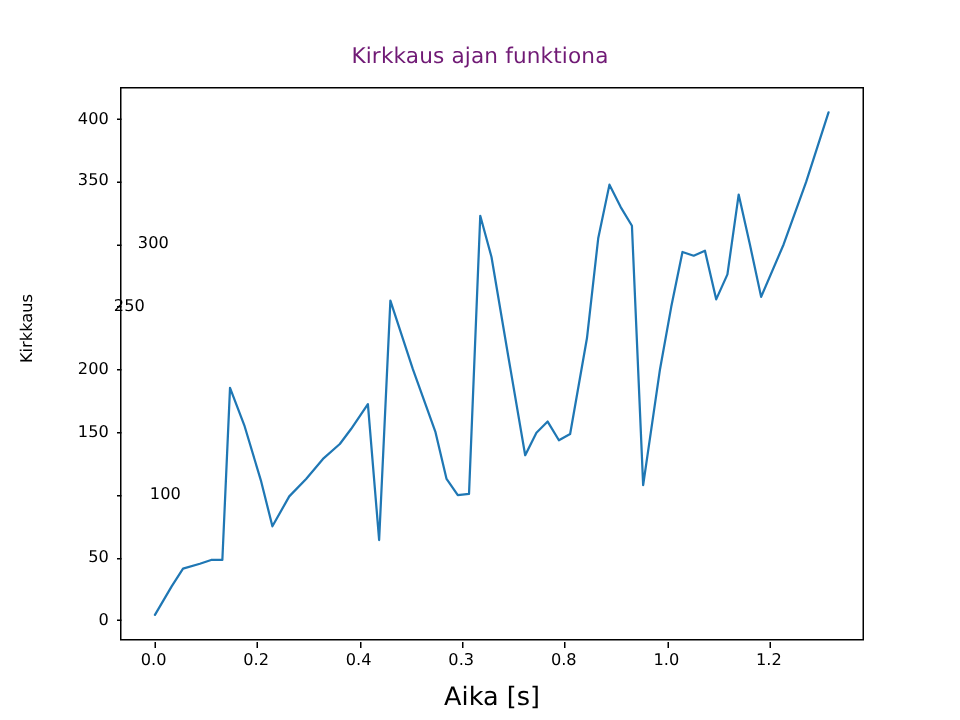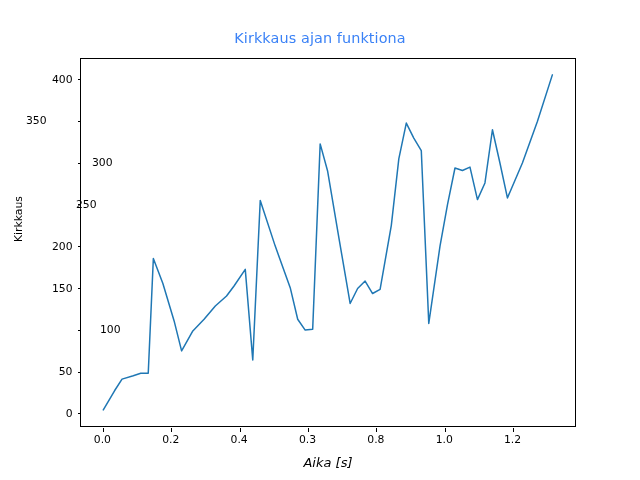--- a/index.html
+++ b/index.html
@@ -19,21 +19,21 @@
     height: 480px;
     background: #ffffff;
   }
   #chart-title {
     position: absolute;
     left: 0;
     top: 30px;
     width: 640px;
     text-align: center;
     font-size: 14.4px;
-    color: #3b82f6;
+    color: #701a75;
     letter-spacing: 0.1px;
   }
   
   #axes {
     position: absolute;
     left: 80px;
     top: 57.6px;
     width: 496px;
     height: 369.6px;
     border: 0.9px solid #000000;
@@ -81,25 +81,24 @@
   #ylabel {
     position: absolute;
     font-size: 10.8px;
     color: #000000;
     transform-origin: 50% 50%;
     transform: rotate(-90deg);
     white-space: nowrap;
   }
   #xlabel {
     position: absolute;
-    font-size: 13px;
+    font-size: 17px;
     color: #000000;
     white-space: nowrap;
     text-align: center;
-    font-style: italic;
   }
   #ytick-layer, #xtick-layer {
     position: absolute;
     left: 0; top: 0; width: 100%; height: 100%;
     pointer-events: none;
   }
 </style>
 </head>
 <body>
 
@@ -135,21 +134,21 @@
   </div>
 
   <div id="ytick-labels-container">
       <div class="tick-label ytick-label" style="position: absolute; left: 0px; width: 72.5px; top: 412.907px;">0</div>
       <div class="tick-label ytick-label" style="position: absolute; left: 0px; width: 72.5px; top: 371.116px;">50</div>
       <div class="tick-label ytick-label" style="position: absolute; left: 0px; width: 72.5px; top: 329.325px; padding-left: 48px;">100</div>
       <div class="tick-label ytick-label" style="position: absolute; left: 0px; width: 72.5px; top: 287.534px;">150</div>
       <div class="tick-label ytick-label" style="position: absolute; left: 0px; width: 72.5px; top: 245.743px;">200</div>
       <div class="tick-label ytick-label" style="position: absolute; left: 0px; width: 72.5px; top: 203.952px; margin-left: 24px;">250</div>
       <div class="tick-label ytick-label" style="position: absolute; left: 0px; width: 72.5px; top: 162.161px; padding-left: 40px;">300</div>
-      <div class="tick-label ytick-label" style="position: absolute; left: 0px; width: 72.5px; top: 120.37px; text-align: center;">350</div>
+      <div class="tick-label ytick-label" style="position: absolute; left: 0px; width: 72.5px; top: 120.37px;">350</div>
       <div class="tick-label ytick-label" style="position: absolute; left: 0px; width: 72.5px; top: 78.5791px;">400</div>
     </div>
   <div id="xtick-labels-container">
       <div class="tick-label xtick-label" style="position: absolute; left: 102.39px; top: 433.2px;">0.0</div>
       <div class="tick-label xtick-label" style="position: absolute; left: 170.757px; top: 433.2px;">0.2</div>
       <div class="tick-label xtick-label" style="position: absolute; left: 239.123px; top: 433.2px;">0.4</div>
       <div class="tick-label xtick-label" style="position: absolute; left: 307.49px; top: 433.2px;">0.3</div>
       <div class="tick-label xtick-label" style="position: absolute; left: 375.857px; top: 433.2px;">0.8</div>
       <div class="tick-label xtick-label" style="position: absolute; left: 444.223px; top: 433.2px;">1.0</div>
       <div class="tick-label xtick-label" style="position: absolute; left: 512.59px; top: 433.2px;">1.2</div>

